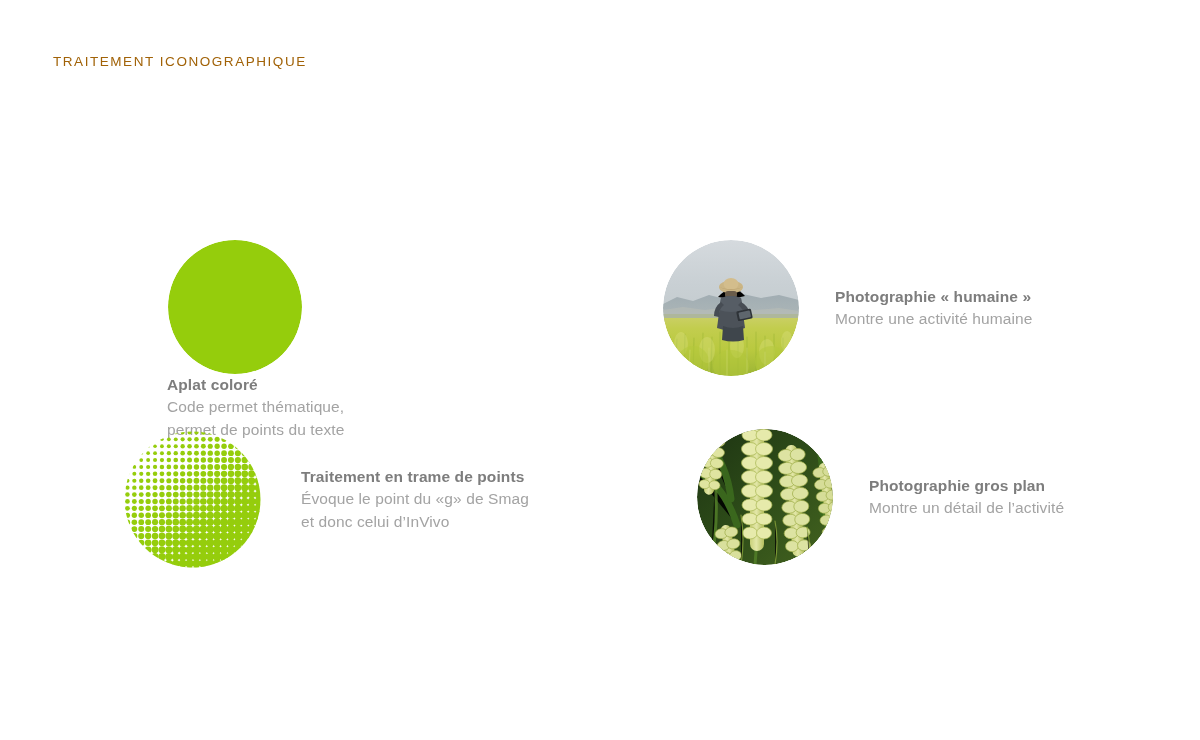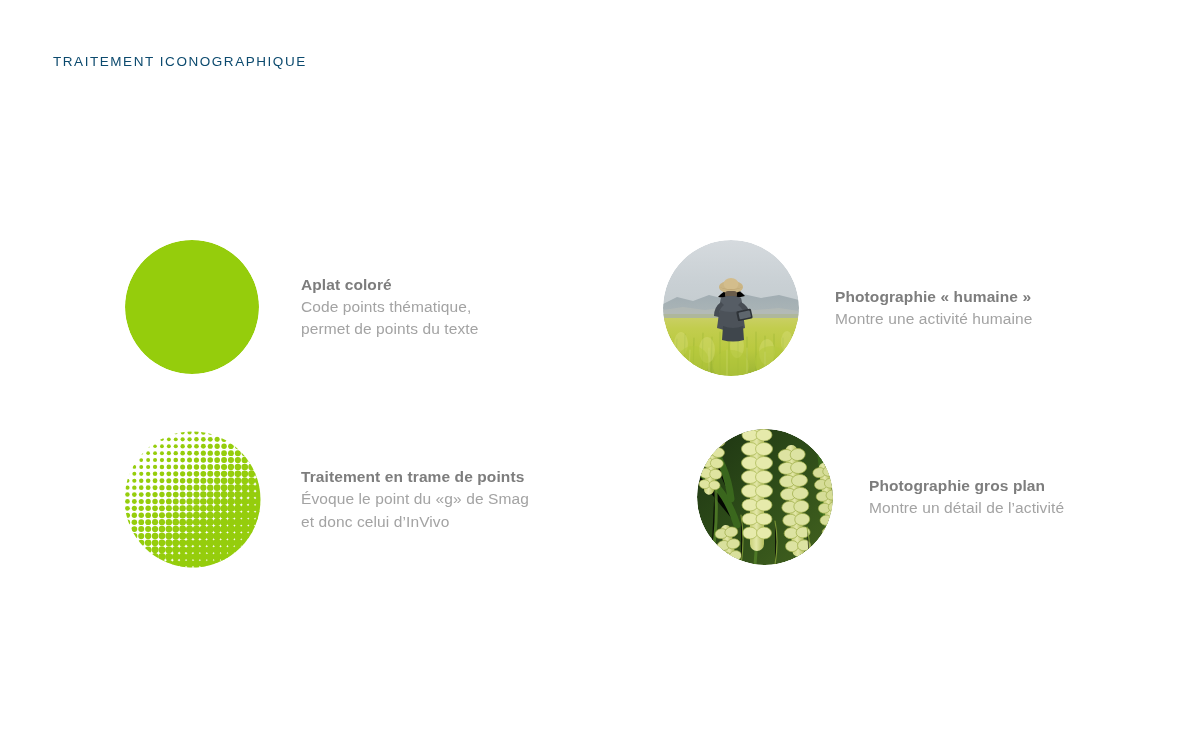--- a/index.html
+++ b/index.html
@@ -16,36 +16,36 @@
     -webkit-font-smoothing: antialiased;
   }
 
   
   .slide-title {
     position: absolute;
     left: 53px;
     top: 54px;
     font-size: 13.5px;
     letter-spacing: 1.55px;
-    color: #0c4a6e;
+    color: #a16207;
     font-weight: 400;
     white-space: nowrap;
   }
 
   
   .items-layer {
     position: absolute;
     inset: 0;
   }
   .feature-item {
     position: absolute;
     display: flex;
     align-items: center;
   }
-  .item-aplat      { left: 125px; top: 240px; }
+  .item-aplat      { left: 125px; top: 240px; flex-direction: column; }
   .item-trame      { left: 124px; top: 429px; }
   .item-photo-hum  { left: 663px; top: 240px; }
   .item-photo-gros { left: 697px; top: 429px; }
 
   .visual {
     width: 134px;
     height: 134px;
     border-radius: 50%;
     flex: 0 0 auto;
     overflow: hidden;
@@ -105,21 +105,21 @@
 <div class="slide-title">TRAITEMENT ICONOGRAPHIQUE</div>
 
 <div class="items-layer">
 
   <div class="feature-item item-aplat">
     <div class="visual">
       <div class="aplat-fill"></div>
     </div>
     <div class="texts">
       <div class="item-title">Aplat coloré</div>
-      <div class="item-desc">Code points thématique,</div>
+      <div class="item-desc">Code permet thématique,</div>
       <div class="item-desc">permet de points du texte</div>
     </div>
   </div>
 
   <div class="feature-item item-photo-hum">
     <div class="visual">
       <div class="photo">
         <svg class="ph-svg" width="136" height="136" viewBox="0 0 136 136">
           <defs>
             <clipPath id="clipA">

